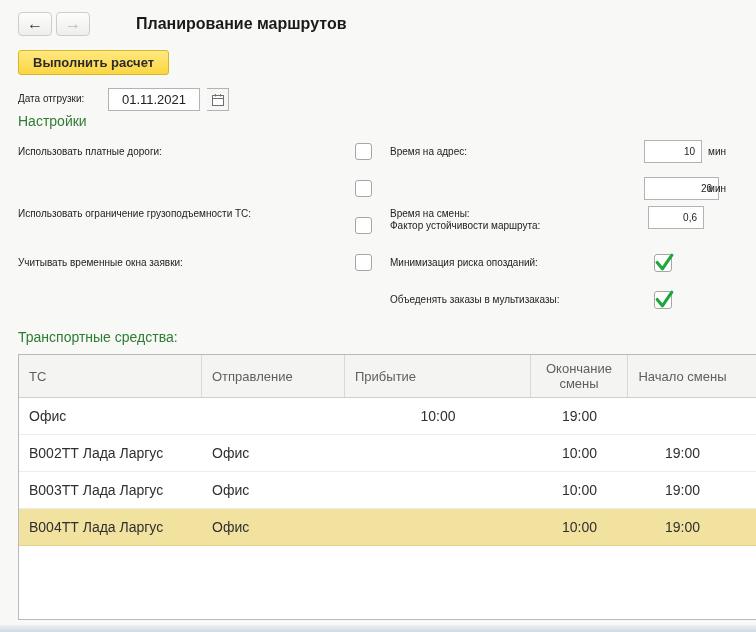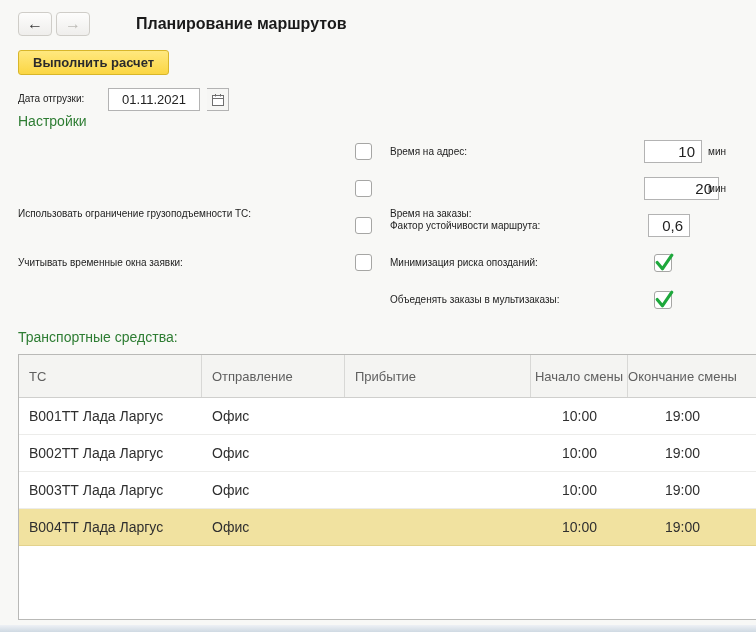--- a/index.html
+++ b/index.html
@@ -39,24 +39,24 @@
 
   .checkbox{position:absolute;width:17px;height:17px;box-sizing:border-box;background:#fff;
     border:1px solid #a6a6a4;border-radius:3px;cursor:pointer;}
   .cb-left{left:355px;}
   .cb-right{left:654px;width:18px;height:18px;}
   .checkbox svg{display:none;position:absolute;left:-2px;top:-4px;}
   .checkbox.checked svg{display:block;}
   .cb-r1{top:143px;} .cb-r2{top:180px;} .cb-r3{top:217px;} .cb-r4{top:254px;} .cb-r5{top:291px;}
 
   .num-input{position:absolute;height:23px;box-sizing:border-box;border:1px solid #b3b3b3;background:#fff;
-    font-family:"Liberation Sans",sans-serif;font-size:15px;color:#222;text-align:right;padding:0 6px 0 0;}
+    font-family:"Liberation Sans",sans-serif;font-size:10px;color:#222;text-align:right;padding:0 6px 0 0;}
   .f1{left:644px;top:140px;width:58px;}
   .f2{left:644px;top:177px;width:75px;}
-  .f3{left:648px;top:214px;width:42px;}
+  .f3{left:648px;top:206px;width:56px;}
   .unit1{left:708px;top:140px;line-height:23px;}
   .unit2{left:708px;top:177px;line-height:23px;}
 
   
   .table{position:absolute;left:18px;top:354px;width:748px;height:266px;box-sizing:border-box;
     border:1px solid #b9b9b7;background:#fff;overflow:hidden;}
   .t-head{display:grid;grid-template-columns:183px 143px 186px 97px 109px;height:42px;
     background:#f4f4f2;border-bottom:1px solid #cfcfcd;}
   .t-head .hc{box-sizing:border-box;border-right:1px solid #d8d8d6;display:flex;align-items:center;
     font-size:13px;color:#5f5f5f;padding-left:10px;}
@@ -93,20 +93,21 @@
     <svg width="14" height="14" viewBox="0 0 14 14">
       <rect x="1.5" y="2.5" width="11" height="10" fill="#fff" stroke="#6f6f6f"></rect>
       <line x1="1.5" y1="5.5" x2="12.5" y2="5.5" stroke="#6f6f6f"></line>
       <line x1="4.5" y1="1" x2="4.5" y2="3.5" stroke="#6f6f6f"></line>
       <line x1="9.5" y1="1" x2="9.5" y2="3.5" stroke="#6f6f6f"></line>
     </svg>
   </button>
 
   <div class="section-hd hd-settings">Настройки</div>
 
+  <span class="lbl opt-label r1">Использовать платные дороги:</span>
   <span class="checkbox cb-left cb-r1">
     
   </span>
 
   <span class="lbl opt-label r2">Использовать ограничение грузоподъемности ТС:</span>
   <span class="checkbox cb-left cb-r2">
     
   </span>
 
   <span class="checkbox cb-left cb-r3">
@@ -115,21 +116,21 @@
 
   <span class="lbl opt-label r4">Учитывать временные окна заявки:</span>
   <span class="checkbox cb-left cb-r4">
     
   </span>
 
   <span class="lbl rlabel r1">Время на адрес:</span>
   <input class="num-input f1" value="10" style="">
   <span class="lbl unit1">мин</span>
 
-  <span class="lbl rlabel r2">Время на заказы:</span>
+  <span class="lbl rlabel r2">Время на смены:</span>
   <input class="num-input f2" value="20" style="">
   <span class="lbl unit2">мин</span>
 
   <span class="lbl rlabel r3">Фактор устойчивости маршрута:</span>
   <input class="num-input f3" value="0,6" style="">
 
   <span class="lbl rlabel r4">Минимизация риска опозданий:</span>
   <span class="checkbox cb-right cb-r4 checked">
     <svg width="23" height="23" viewBox="0 0 22 22">
         <path d="M4 11 l5 6 L18 4" fill="none" stroke="#1ea83c" stroke-width="3" stroke-linecap="round" stroke-linejoin="round"></path>
@@ -143,26 +144,25 @@
       </svg>
   </span>
 
   <div class="section-hd hd-vehicles">Транспортные средства:</div>
 
   <div class="table">
     <div class="t-head">
       <div class="hc">ТС</div>
       <div class="hc">Отправление</div>
       <div class="hc">Прибытие</div>
+      <div class="hc center">Окончание смены</div>
       <div class="hc center">Начало смены</div>
-      <div class="hc center">Окончание смены</div>
     </div>
 
     <div class="t-row">
-      <div class="c">В001ТТ Лада Ларгус</div>
       <div class="c">Офис</div>
       <div class="c"></div>
       <div class="c center">10:00</div>
       <div class="c center">19:00</div>
     </div>
 
     <div class="t-row">
       <div class="c">В002ТТ Лада Ларгус</div>
       <div class="c">Офис</div>
       <div class="c"></div>

